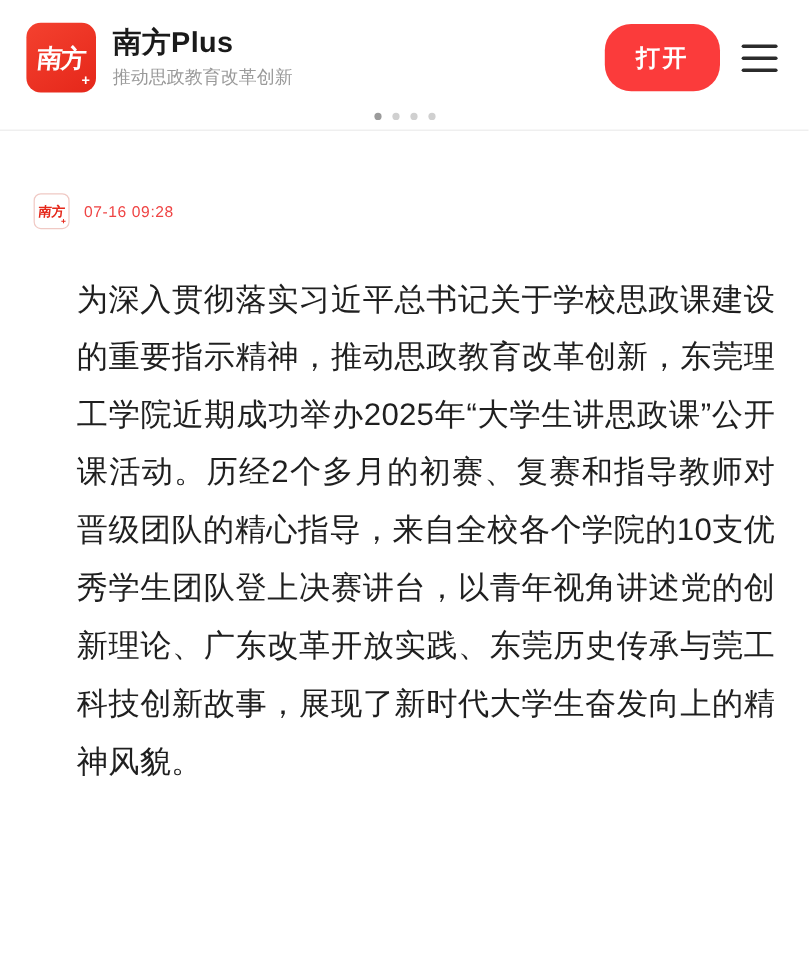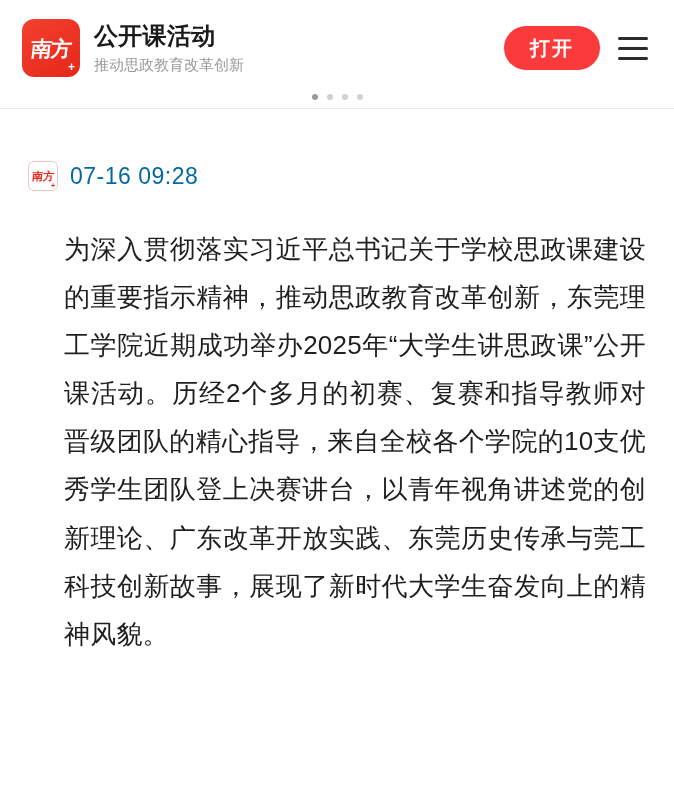--- a/index.html
+++ b/index.html
@@ -74,21 +74,21 @@
     line-height: 1.2;
   }
   .open-btn {
     flex: none;
     background: #fb3b3b;
     color: #ffffff;
     font-size: 20px;
     font-weight: bold;
     border: none;
     border-radius: 22px;
-    height: 44px;
+    height: 56px;
     padding: 0 26px;
     cursor: pointer;
     letter-spacing: 2px;
     font-family: "Liberation Sans", sans-serif;
   }
   .menu-btn {
     flex: none;
     margin-left: 18px;
     width: 34px; height: 34px;
     display: flex; flex-direction: column;
@@ -165,22 +165,22 @@
   .meta-logo .plus {
     position: absolute;
     right: 2px; bottom: 1px;
     font-size: 7px;
     color: #e5271a;
     font-weight: bold;
     line-height: 1;
   }
   .meta-time {
     margin-left: 12px;
-    font-size: 23px;
-    color: #0369a1;
+    font-size: 13px;
+    color: #ef4444;
     letter-spacing: .5px;
   }
   .body-text {
     margin-top: 34px;
     font-size: 26px;
     line-height: 1.85;
     color: #1f1f1f;
     text-align: justify;
     letter-spacing: .2px;
     font-family: "Liberation Sans", sans-serif;
@@ -191,21 +191,21 @@
 <body>
 
 <div class="page">
 
   <div class="appbar">
     <div class="app-logo">
       <span class="mark">南方</span>
       <span class="plus">+</span>
     </div>
     <div class="app-text">
-      <div class="app-name">公开课活动</div>
+      <div class="app-name">南方Plus</div>
       <div class="app-desc">推动思政教育改革创新</div>
     </div>
     <button class="open-btn">打开</button>
     <div class="menu-btn">
       <span></span>
       <span></span>
       <span></span>
     </div>
   </div>
 

